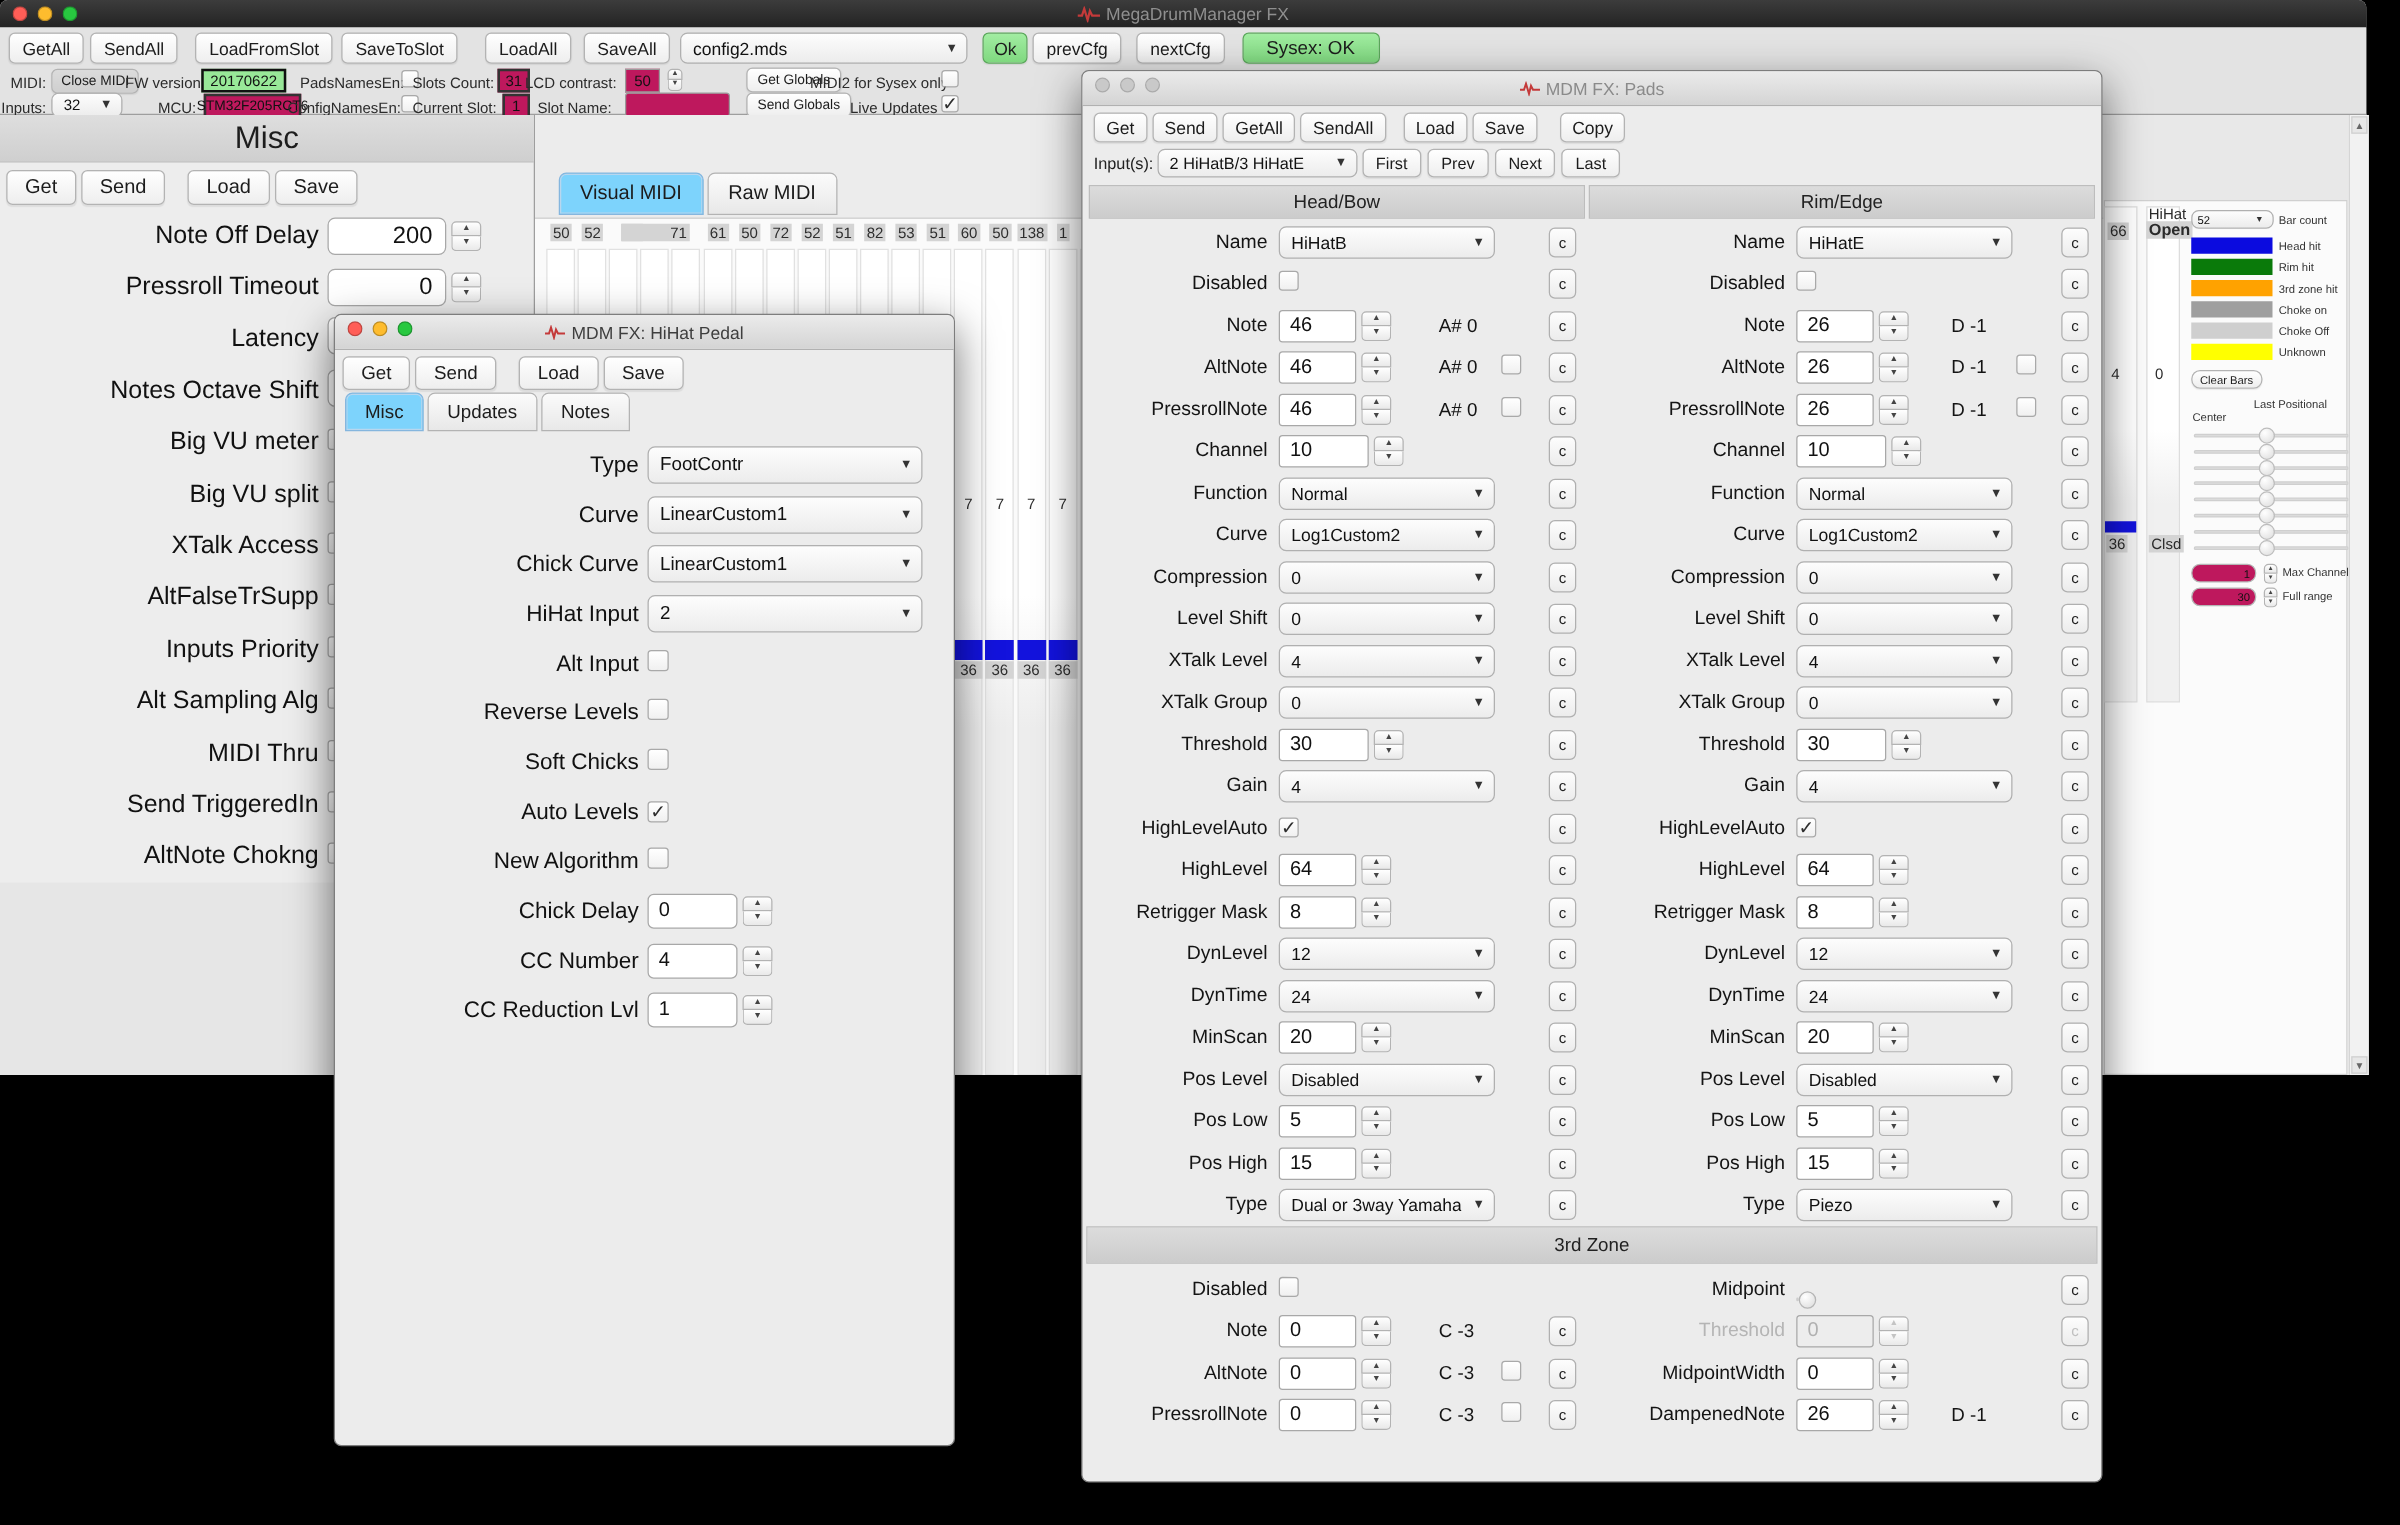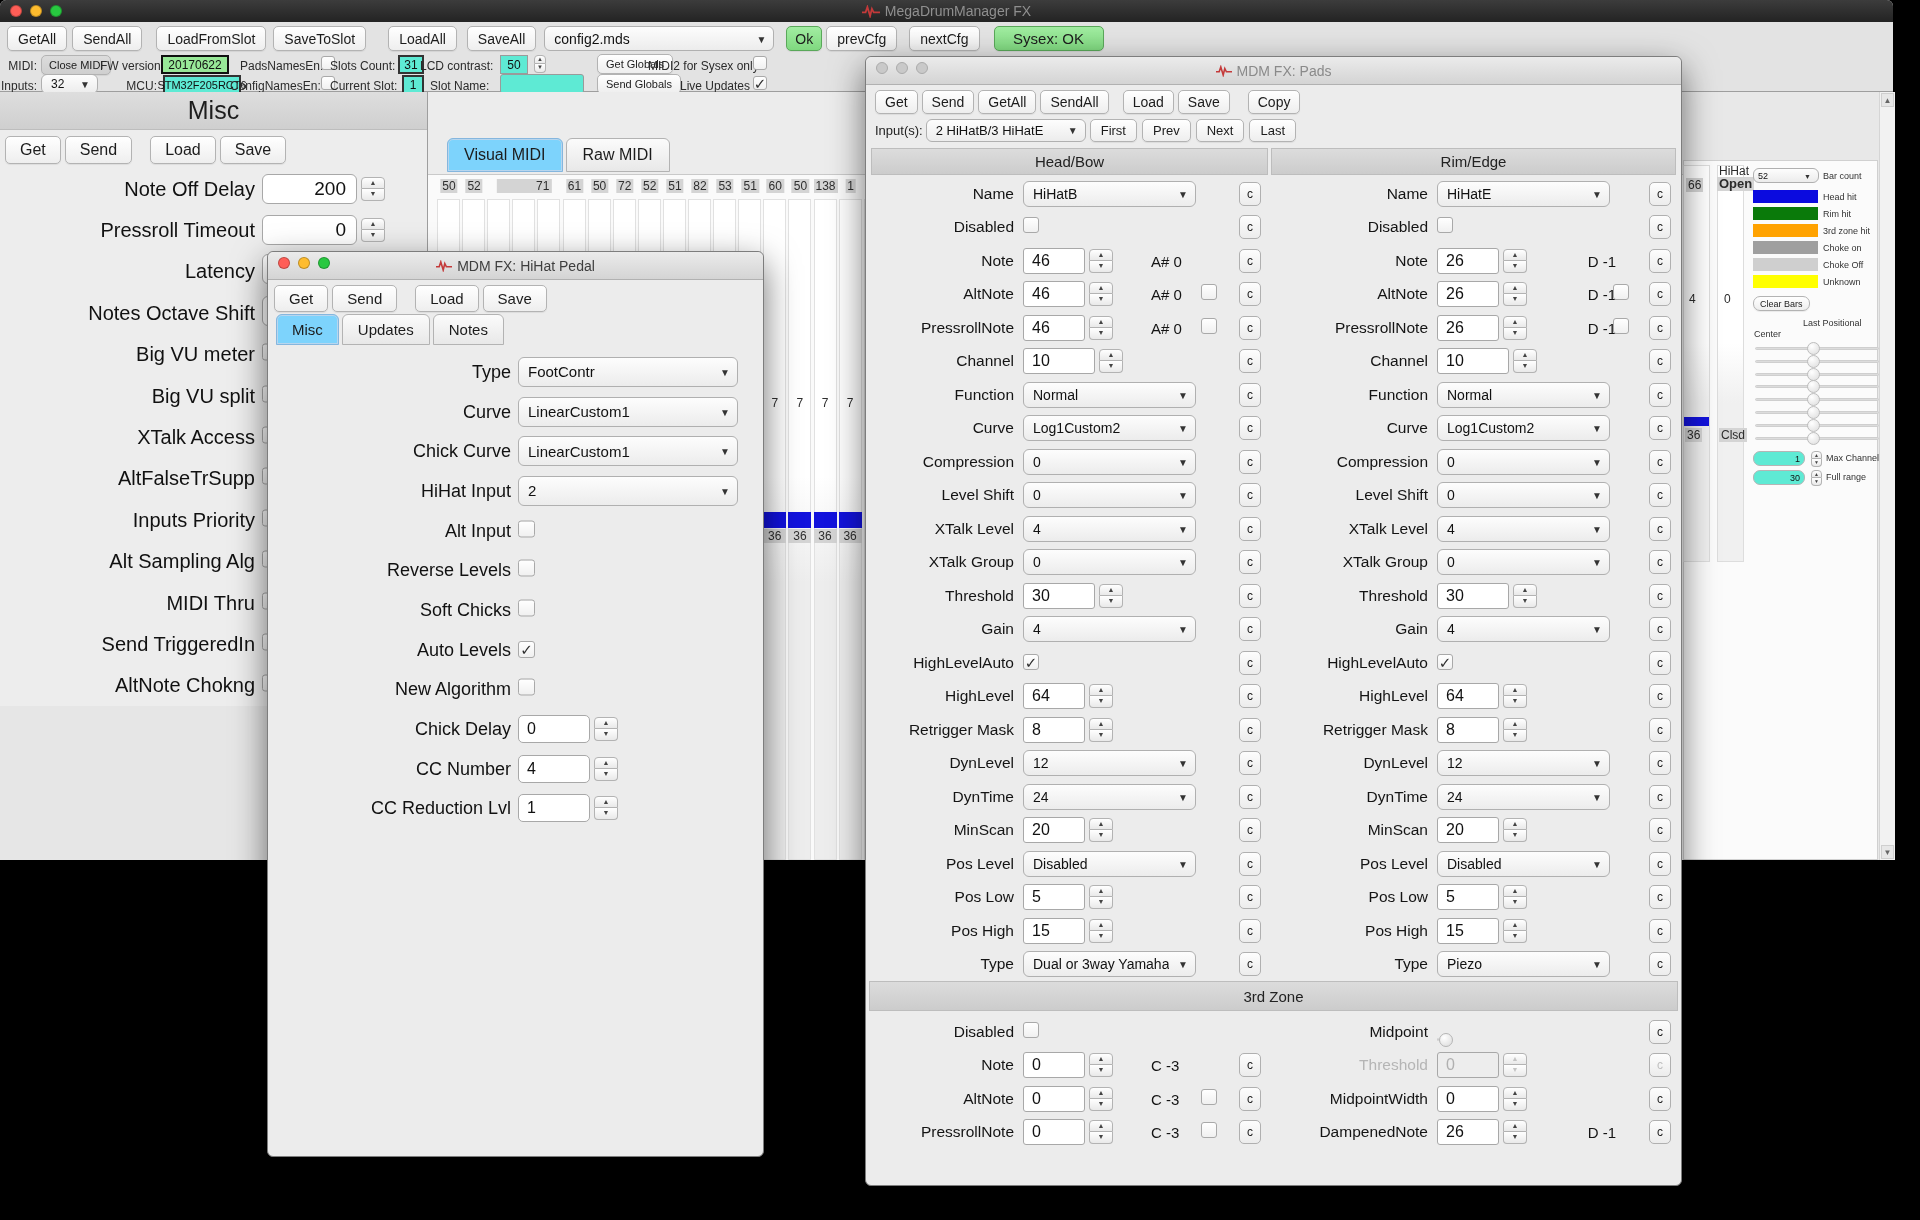--- a/index.html
+++ b/index.html
@@ -54,21 +54,21 @@
   .wtitle { position:absolute; top:0; left:0; right:0; height:100%; display:flex;
             align-items:center; justify-content:center; gap:5px; font-size:14px; }
   #mw-titlebar .wtitle { color:#8f8f8f; }
   .appicon svg { display:block; }
 
   #mw-toolbar { left:0; top:22px; width:100%; height:70px; background:#e3e3e3;
                 border-bottom:1px solid #9e9e9e; }
   #tb-row1 { position:absolute; left:7px; top:4px; height:25px; display:flex; align-items:center; }
   #tb-row1 .btn { height:25px; padding:0 10px; font-size:14px; }
   .lbl { position:absolute; font-size:12px; color:#2b2b2b; white-space:nowrap; }
-  .field { position:absolute; background:#5eead4; border:1px solid #6e6e6e; font-size:12px;
+  .field { position:absolute; background:#be185d; border:1px solid #6e6e6e; font-size:12px;
            color:#111; display:flex; align-items:center; justify-content:center; }
 
   
   #misc-panel { left:0; top:92px; width:428px; height:614px; background:#ededed;
                 border-right:1px solid #9e9e9e; }
   #misc-title { left:0; top:0; width:100%; height:38px; background:linear-gradient(#dedede,#cfcfcf);
                 border-bottom:1px solid #bdbdbd; display:flex; align-items:center;
                 justify-content:center; font-size:25px; color:#1d1d1d; }
   #misc-btns { left:5px; top:44px; height:28px; display:flex; }
   #misc-btns .btn { height:28px; padding:0 14px; font-size:16px; margin-right:4px; }
@@ -164,21 +164,21 @@
   .pctl { position:absolute; top:50%; transform:translateY(-50%); }
   .pnote { position:absolute; top:50%; transform:translateY(-50%); font-size:15px; color:#141414; }
   .pcbslot { position:absolute; top:50%; transform:translateY(-50%); }
   .off-head .plabel { left:0; width:143px; }
   .off-head .pctl   { left:152px; }
   .off-head .pnote  { left:280px; width:55px; }
   .off-head .pcbslot{ left:330px; }
   .off-head .cbtn   { left:368px; }
   .off-rim .plabel  { left:0; width:157px; }
   .off-rim .pctl    { left:166px; }
-  .off-rim .pnote   { left:290px; width:55px;text-align:right; }
+  .off-rim .pnote   { left:290px; width:55px; }
   .off-rim .pcbslot { left:342px; }
   .off-rim .cbtn    { left:378px; }
   .prow .dropdown { width:173px; height:26px; font-size:14px; }
   .prow .spinfield { width:62px; height:26px; font-size:16px; }
   .prow .spinfield.wide { width:72px; }
   #tz-band { position:absolute; left:3px; right:3px; top:924px; height:30px;
              background:linear-gradient(#dcdcdc,#cccccc); border:1px solid #bdbdbd;
              display:flex; align-items:center; justify-content:center; font-size:15px; color:#222; }
   #tz-left  { position:absolute; left:5px;  width:400px; top:958px; }
   #tz-right { position:absolute; left:405px; width:410px; top:958px; }

